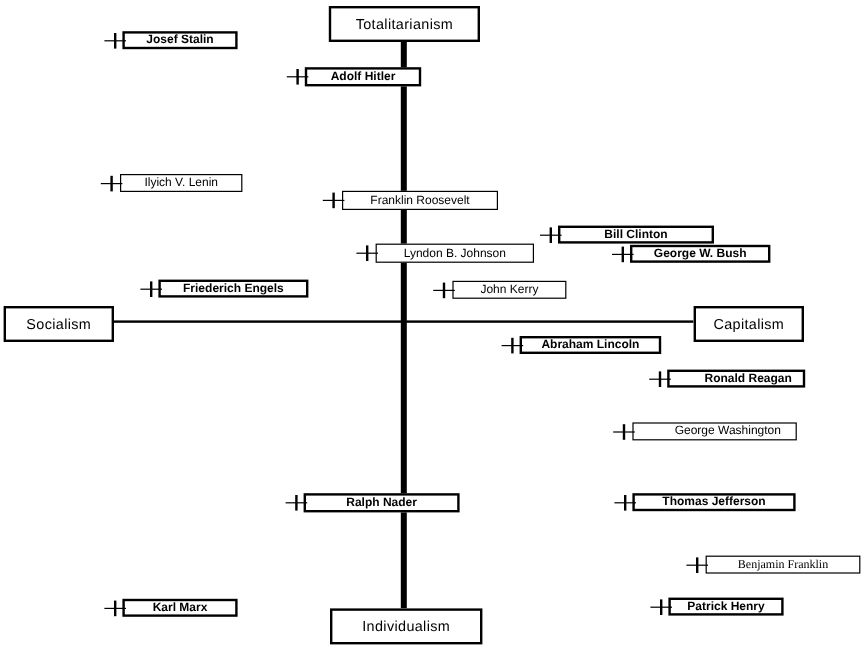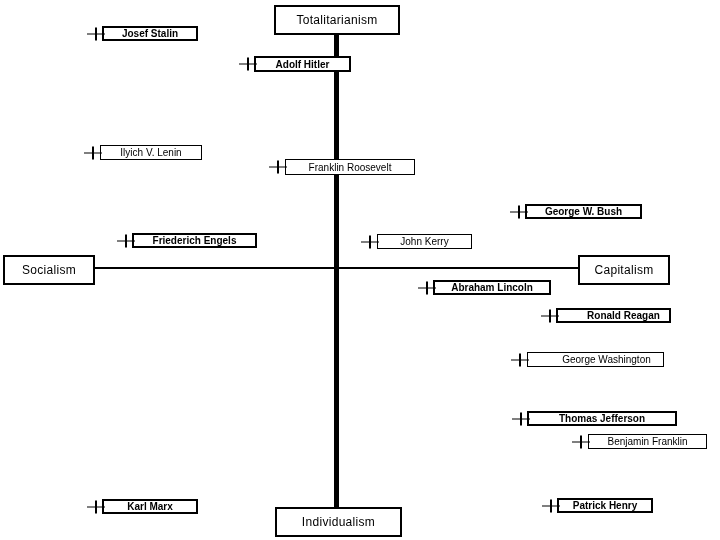--- a/index.html
+++ b/index.html
@@ -57,21 +57,29 @@
   <div class="person" style="left:100px; top:145px; width:102px; height:15px;">
     <span class="tick"></span>
     <span>Ilyich V. Lenin</span>
   </div>
 
   <div class="person" style="left:285px; top:159px; width:130px; height:16px;">
     <span class="tick"></span>
     <span>Franklin Roosevelt</span>
   </div>
 
+  <div class="person bold" style="left:465px; top:188px; width:130px; height:15px;">
+    <span class="tick"></span>
+    <span>Bill Clinton</span>
+  </div>
 
+  <div class="person" style="left:313px; top:203px; width:132px; height:16px;">
+    <span class="tick"></span>
+    <span>Lyndon B. Johnson</span>
+  </div>
 
   <div class="person bold" style="left:525px; top:204px; width:117px; height:15px;">
     <span class="tick"></span>
     <span>George W. Bush</span>
   </div>
 
   <div class="person bold" style="left:132px; top:233px; width:125px; height:15px;">
     <span class="tick"></span>
     <span>Friederich Engels</span>
   </div>
@@ -89,27 +97,31 @@
   <div class="person bold" style="left:556px; top:308px; width:115px; height:15px;padding-left:20px;">
     <span class="tick"></span>
     <span>Ronald Reagan</span>
   </div>
 
   <div class="person" style="left:527px; top:352px; width:137px; height:15px;padding-left:22px;">
     <span class="tick"></span>
     <span>George Washington</span>
   </div>
 
+  <div class="person bold" style="left:253px; top:411px; width:130px; height:16px;">
+    <span class="tick"></span>
+    <span>Ralph Nader</span>
+  </div>
 
-  <div class="person bold" style="left:527px; top:411px; width:150px; height:15px;">
+  <div class="person bold" style="left:527px; top:411px; width:136px; height:15px;">
     <span class="tick"></span>
     <span>Thomas Jefferson</span>
   </div>
 
-  <div class="person" style="left:588px; top:434px; width:119px; height:15px;">
+  <div class="person" style="left:588px; top:463px; width:129px; height:15px;font-family:Liberation Serif, serif;">
     <span class="tick"></span>
     <span>Benjamin Franklin</span>
   </div>
 
   <div class="person bold" style="left:102px; top:499px; width:96px; height:15px;">
     <span class="tick"></span>
     <span>Karl Marx</span>
   </div>
 
   <div class="person bold" style="left:557px; top:498px; width:96px; height:15px;">

